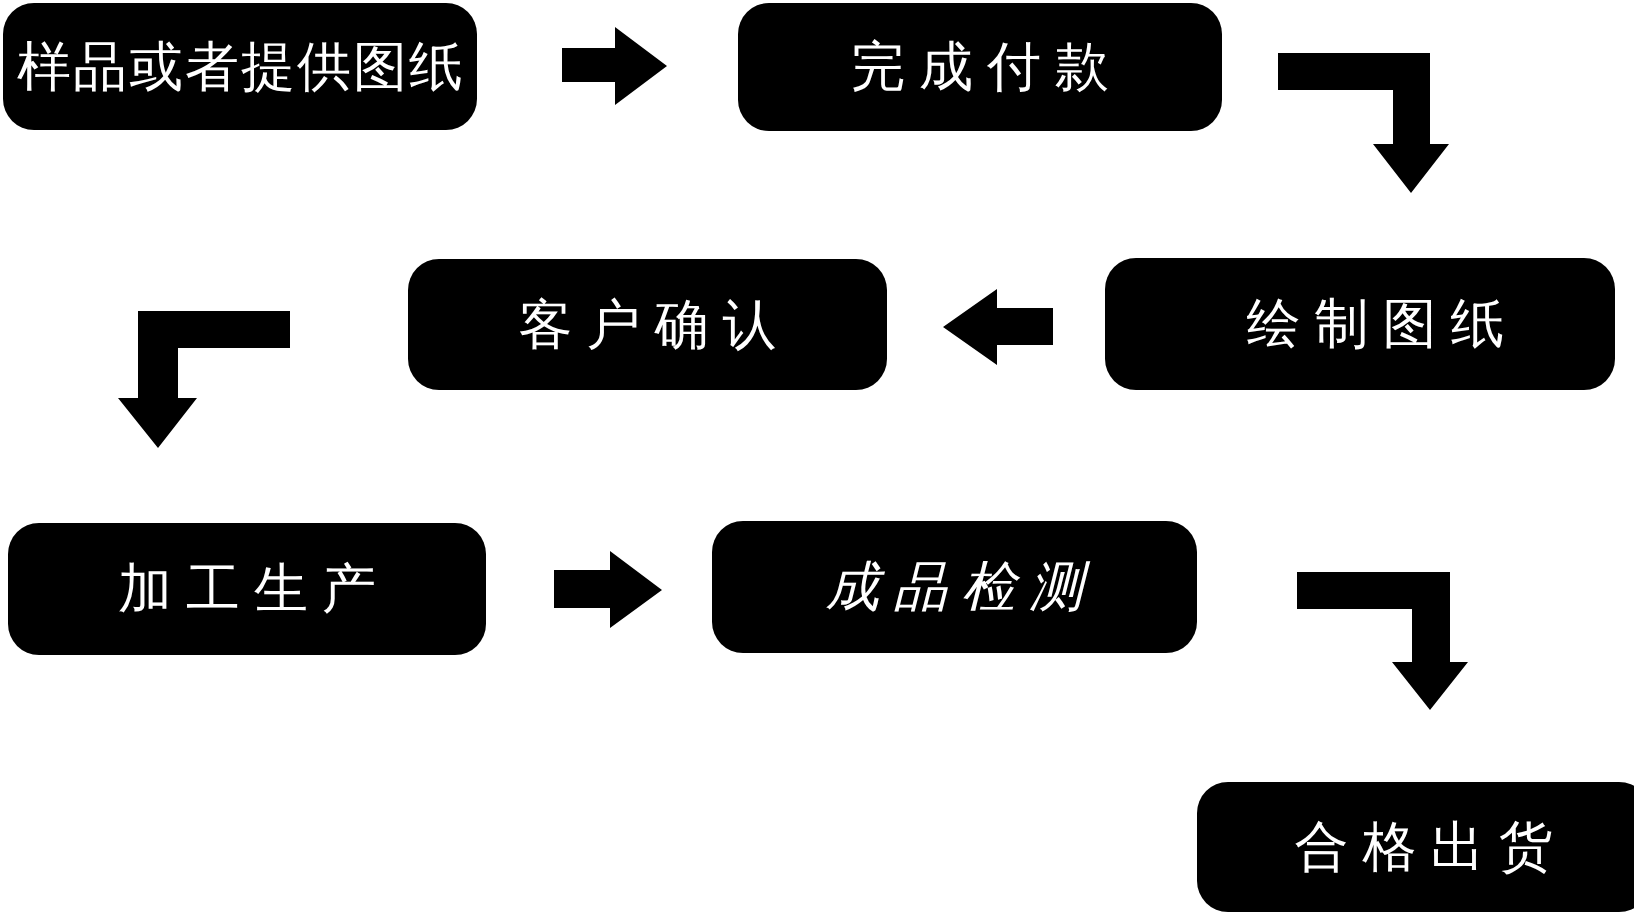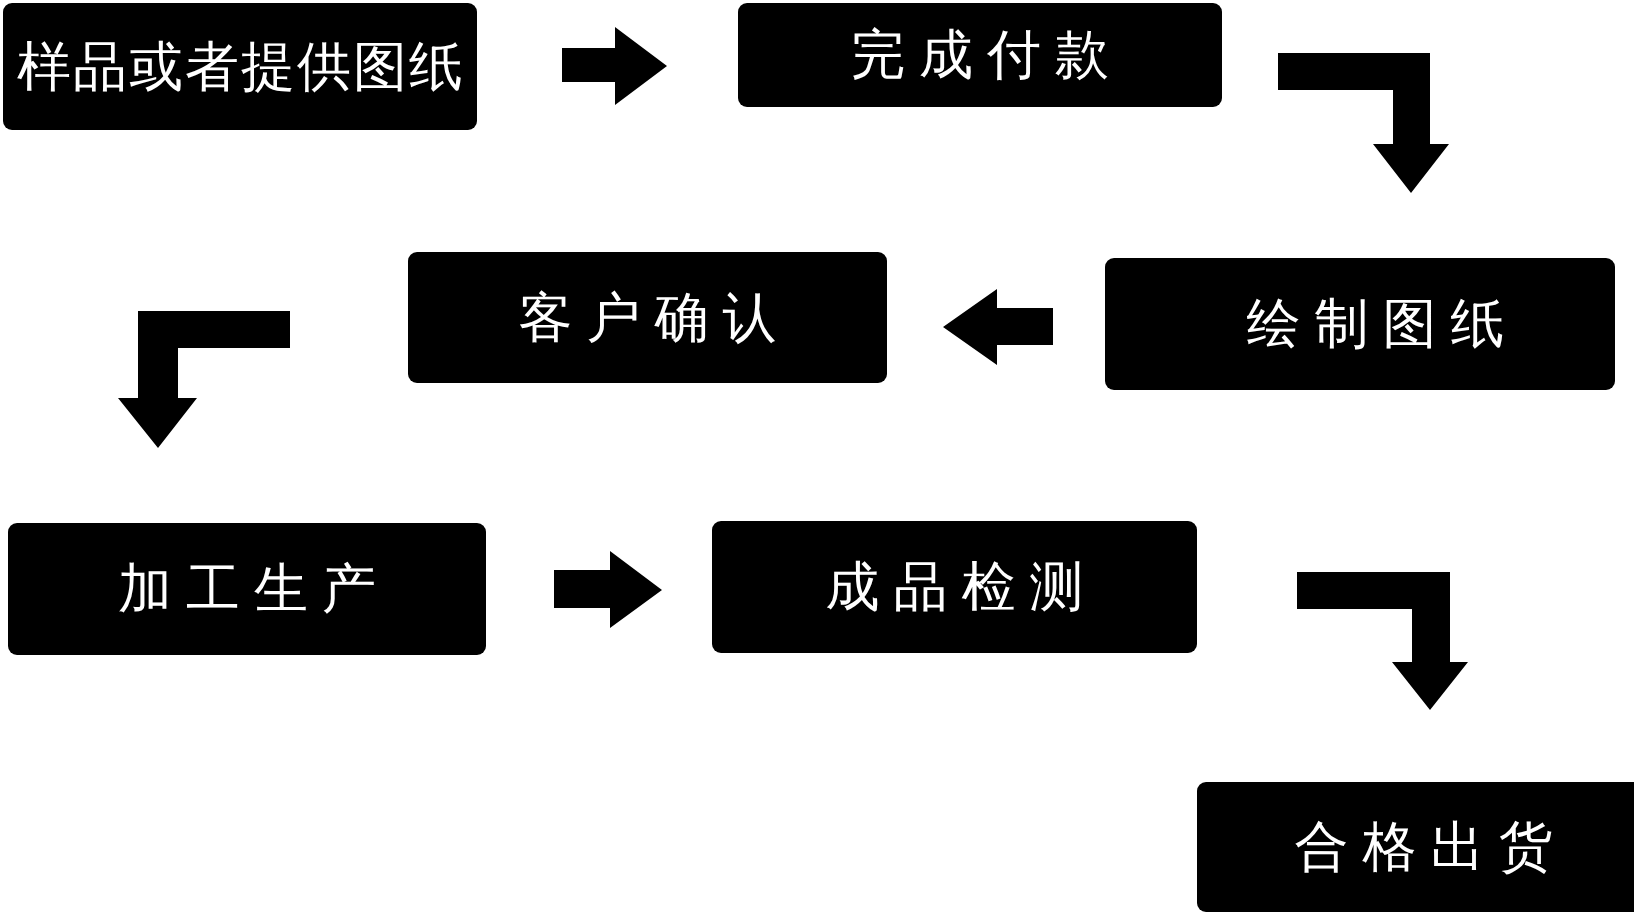--- a/index.html
+++ b/index.html
@@ -20,44 +20,44 @@
     left: 0;
     top: 0;
     width: 1634px;
     height: 916px;
     display: block;
   }
   .node {
     position: absolute;
     background: #000000;
     color: #ffffff;
-    border-radius: 9px;
+    border-radius: 31px;
     display: flex;
     align-items: center;
     justify-content: center;
     font-size: 54px;
     font-weight: 400;
     white-space: nowrap;
     line-height: 1;
   }
   .node .lbl.spaced {
     letter-spacing: 14px;
     margin-right: -14px;
   }
   .node .lbl.tight {
     letter-spacing: 2px;
     margin-right: -2px;
   }
   
   .n1 { left: 3px;    top: 3px;   width: 474px; height: 127px; }
-  .n2 { left: 738px;  top: 3px;   width: 484px; height: 104px; text-align: right; }
+  .n2 { left: 738px;  top: 3px;   width: 484px; height: 128px; text-align: right; }
   .n3 { left: 1105px; top: 258px; width: 479px; height: 132px; padding-left: 31px; }
-  .n4 { left: 408px;  top: 252px; width: 479px; height: 131px; }
+  .n4 { left: 408px;  top: 259px; width: 479px; height: 131px; }
   .n5 { left: 8px;    top: 523px; width: 478px; height: 132px; }
-  .n6 { left: 712px;  top: 521px; width: 485px; height: 132px; }
+  .n6 { left: 712px;  top: 521px; width: 485px; height: 132px; font-style: italic; }
   .n7 { left: 1150px; top: 782px; width: 453px; height: 130px; margin-left: 47px; }
 </style>
 </head>
 <body>
 
 <div class="canvas">
 
   <svg class="arrow-layer" viewBox="0 0 1634 916" xmlns="http://www.w3.org/2000/svg">
 
     <polygon points="562,48 615,48 615,27 667,66 615,105 615,82 562,82" fill="#000000"></polygon>

